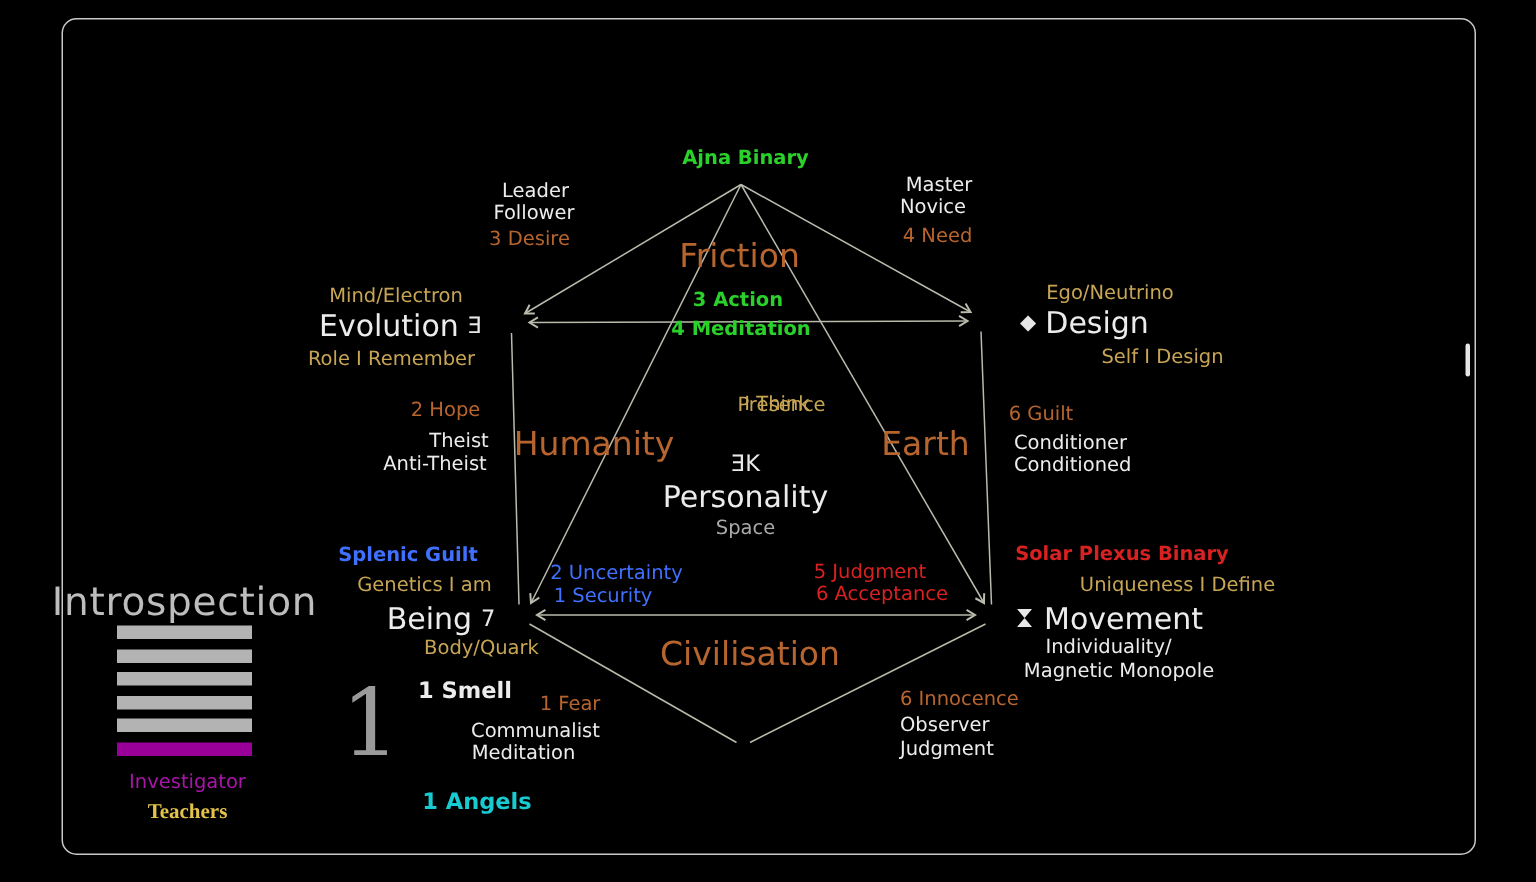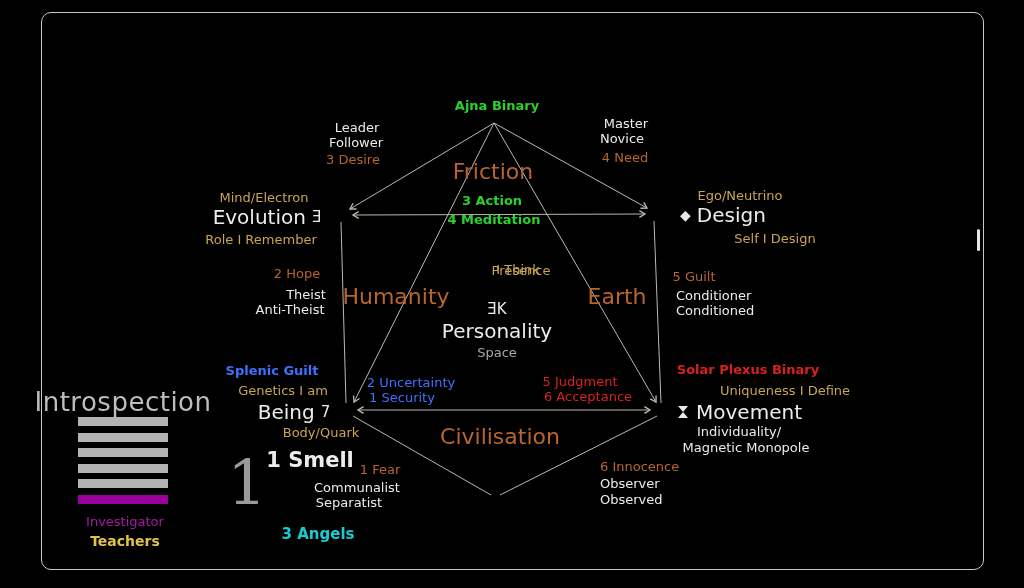--- a/index.html
+++ b/index.html
@@ -21,21 +21,21 @@
   .s21{font-size:26px;letter-spacing:.5px;}
   .b{font-weight:bold;}
 
   .green{color:#2bd12b;}
   .orange{color:#b7652f;}
   .tan{color:#c7a554;padding-left:48px;}
   .blue{color:#4070ff;}
   .red{color:#d82121;}
   .cyan{color:#17cbd1;}
   .purple{color:#a816a8;}
-  .yellow{color:#e3c34a;}
+  .yellow{color:#e3c34a;font-family:Liberation Serif, serif;}
   .gray{color:#a9a9a9;}
   .white{color:#ececec;}
   .ltgray{color:#bdbdbd;}
 
   .glyph{font-size:15px;color:#e8e8e8;}
   .glyph-sm{font-size:14px;color:#e8e8e8;}
 
   .bignum{position:absolute;transform:translate(-50%,-50%);font-family:"DejaVu Serif",serif;
           font-size:62px;color:#9a9a9a;}
 
@@ -94,21 +94,21 @@
   <div class="t s13 white" style="left:306px;top:295px">Theist</div>
   <div class="t s13 white" style="left:290px;top:310px">Anti-Theist</div>
 
   <div class="t s13 tan" style="left:716px;top:196px">Ego/Neutrino</div>
   <div class="row" style="left:723px;top:215px">
     <span class="glyph-sm">◆</span>
     <span class="s20 white">Design</span>
   </div>
   <div class="t s13 tan" style="left:751px;top:239px">Self I Design</div>
 
-  <div class="t s13 orange" style="left:694px;top:277px">5 Guilt</div>
+  <div class="t s13 orange" style="left:694px;top:277px">6 Guilt</div>
   <div class="tl s13 white" style="left:676px;top:296px">Conditioner</div>
   <div class="tl s13 white" style="left:676px;top:311px">Conditioned</div>
 
   <div class="t s16 orange" style="left:396px;top:297px">Humanity</div>
   <div class="t s16 orange" style="left:617px;top:297px">Earth</div>
   <div class="t s13 tan" style="left:497px;top:271px">Presence</div>
   <div class="t s13 tan" style="left:494px;top:270px">I Think</div>
   <div class="t glyph" style="left:497px;top:310px">ƎK</div>
   <div class="t s20 white" style="left:497px;top:332px">Personality</div>
   <div class="t s13 gray" style="left:497px;top:353px">Space</div>
@@ -135,35 +135,35 @@
           <path d="M2,1 L12,1 L2,13 L12,13 Z" fill="#e8e8e8"></path>
         </svg>
     </span>
     <span class="s20 white">Movement</span>
   </div>
   <div class="t s13 white" style="left:739px;top:432px">Individuality/</div>
   <div class="t s13 white" style="left:746px;top:448px">Magnetic Monopole</div>
 
   <div class="t s13 orange" style="left:380px;top:470px">1 Fear</div>
   <div class="t s13 white" style="left:357px;top:488px">Communalist</div>
-  <div class="t s13 white" style="left:349px;top:503px">Separatist</div>
+  <div class="t s13 white" style="left:349px;top:503px">Meditation</div>
 
   <div class="tl s13 orange" style="left:600px;top:467px">6 Innocence</div>
   <div class="tl s13 white" style="left:600px;top:484px">Observer</div>
-  <div class="tl s13 white" style="left:600px;top:500px">Observed</div>
+  <div class="tl s13 white" style="left:600px;top:500px">Judgment</div>
 
   <div class="t s21 ltgray" style="left:123px;top:403px">Introspection</div>
   <div class="bars">
     <div class="bar"></div>
     <div class="bar"></div>
     <div class="bar"></div>
     <div class="bar"></div>
     <div class="bar"></div>
     <div class="bar purple-bar"></div>
   </div>
   <div class="t s13 purple" style="left:125px;top:522px">Investigator</div>
   <div class="t s14 b yellow" style="left:125px;top:542px">Teachers</div>
   <div class="bignum" style="left:247px;top:482px">1</div>
 
-  <div class="t s14 b white" style="left:310px;top:461px;font-size:21px">1 Smell</div>
-  <div class="t s14 b cyan" style="left:318px;top:535px;font-size:15px">3 Angels</div>
+  <div class="t s14 b white" style="left:310px;top:461px;font-size:15px">1 Smell</div>
+  <div class="t s14 b cyan" style="left:318px;top:535px;font-size:15px">1 Angels</div>
 
 </div>
 
 </body></html>

